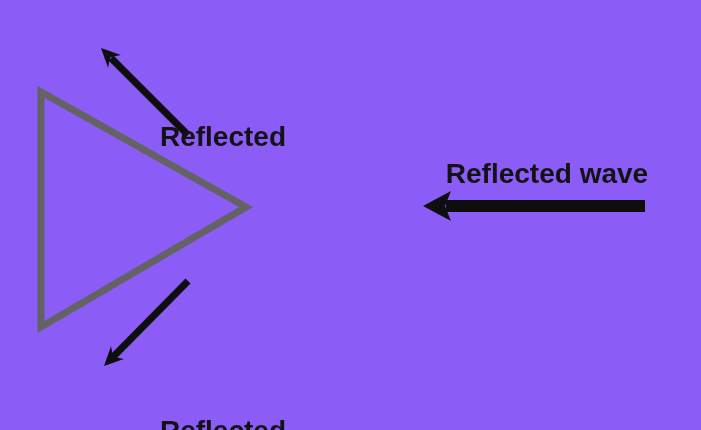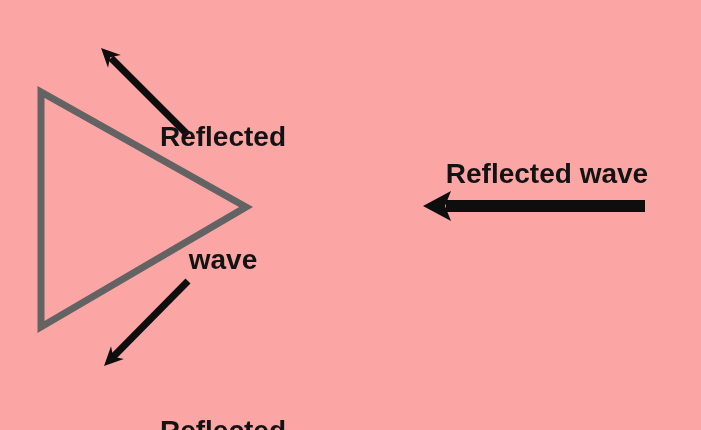--- a/index.html
+++ b/index.html
@@ -4,21 +4,21 @@
 <style>
   html, body {
     margin: 0;
     padding: 0;
     background: #ffffff;
   }
   .canvas {
     position: relative;
     width: 701px;
     height: 430px;
-    background: #fca5a5;
+    background: #8b5cf6;
     overflow: hidden;
     font-family: "Liberation Sans", sans-serif;
   }
   .shapes {
     position: absolute;
     left: 0;
     top: 0;
   }
   .label {
     position: absolute;
@@ -84,21 +84,20 @@
     </g>
 
     <g>
       <line class="arrow-shaft-thick" x1="446" y1="206" x2="645" y2="206"></line>
       <polygon class="arrow-head" points="423,206 451,191 445,206 451,221"></polygon>
     </g>
   </svg>
 
   <div class="label label-reflected label-reflected-top">
     <div>Reflected</div>
-    <div>wave</div>
   </div>
 
   <div class="label label-reflected label-reflected-bottom">
     <div>Reflected</div>
     
   </div>
 
   <div class="label label-incoming">Reflected wave</div>
 
 </div>

